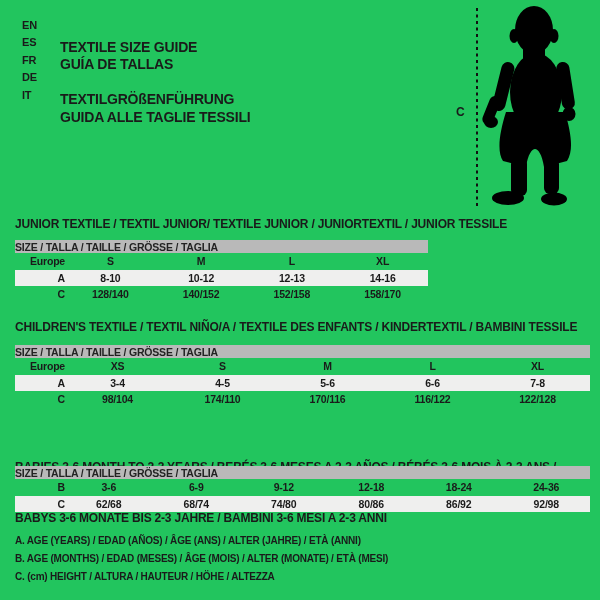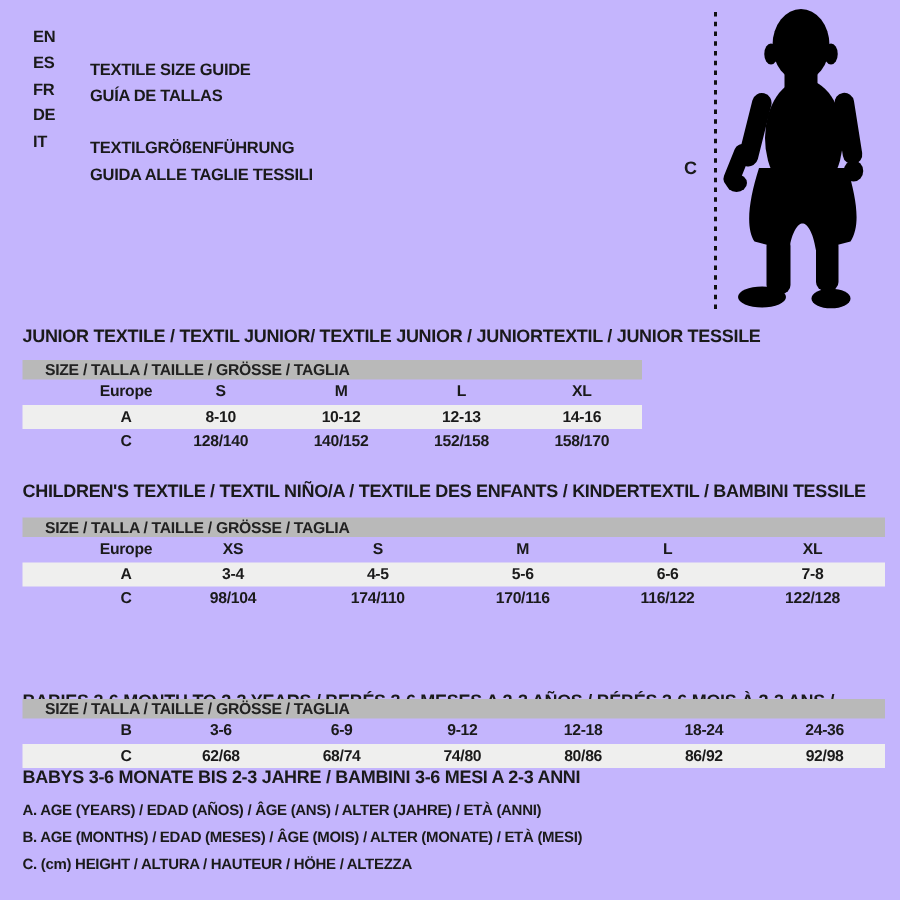--- a/index.html
+++ b/index.html
@@ -1,42 +1,42 @@
 <!DOCTYPE html>
 <html><head>
 <meta charset="utf-8">
 <style>
   html,body{margin:0;padding:0;background:#fff;}
   .canvas{
-    position:relative;width:600px;height:600px;background:#c4b5fd;overflow:hidden;
+    position:relative;width:600px;height:600px;background:#22c55e;overflow:hidden;
     font-family:"Liberation Sans","DejaVu Sans",sans-serif;
     color:#1a1a1a;text-decoration:underline;-webkit-font-smoothing:antialiased;
   }
   
   .lang-list{position:absolute;left:22px;top:16px;}
   .lang-row{display:flex;height:17.5px;align-items:center;}
   .lang-code{width:38px;font-size:11px;font-weight:700;letter-spacing:-0.2px;}
-  .lang-label{font-size:11px;font-weight:700;letter-spacing:-0.2px;margin-top:44px;}
+  .lang-label{font-size:14px;font-weight:700;letter-spacing:-0.2px;margin-top:44px;}
   
   .figure{position:absolute;left:450px;top:0;width:150px;height:212px;}
   .figure svg{position:absolute;left:0;top:0;}
   .height-label{position:absolute;left:6px;top:105px;font-size:12px;font-weight:700;}
   
   .tbl-title{position:absolute;left:15px;font-size:12px;font-weight:700;letter-spacing:-0.2px;white-space:pre;}
   .tbl{position:absolute;left:15px;}
   .tbl.w1{width:413px;}
   .tbl.w2{width:575px;}
   .size-bar{
     height:13px;background:#b9b9b9;font-size:10.5px;font-weight:700;
-    display:flex;align-items:center;padding-left:15px;box-sizing:border-box;
+    display:flex;align-items:center;padding-left:0;box-sizing:border-box;
     letter-spacing:-0.2px;color:#222;
   }
   .trow{display:flex;height:16.5px;align-items:center;font-size:10.5px;font-weight:700;letter-spacing:-0.2px;}
   .trow.shaded{background:#efefee;}
-  .tlabel{width:50px;padding-left:4px;box-sizing:border-box;text-align:center;margin-left:42px;}
+  .tlabel{width:50px;padding-left:4px;box-sizing:border-box;text-align:right;}
   .tcell{flex:1;text-align:center;}
   
   .footnotes{position:absolute;left:15px;top:535px;}
   .footnote{height:18px;font-size:10px;font-weight:700;letter-spacing:-0.2px;}
 </style>
 </head>
 <body>
 
 <div class="canvas">
 

